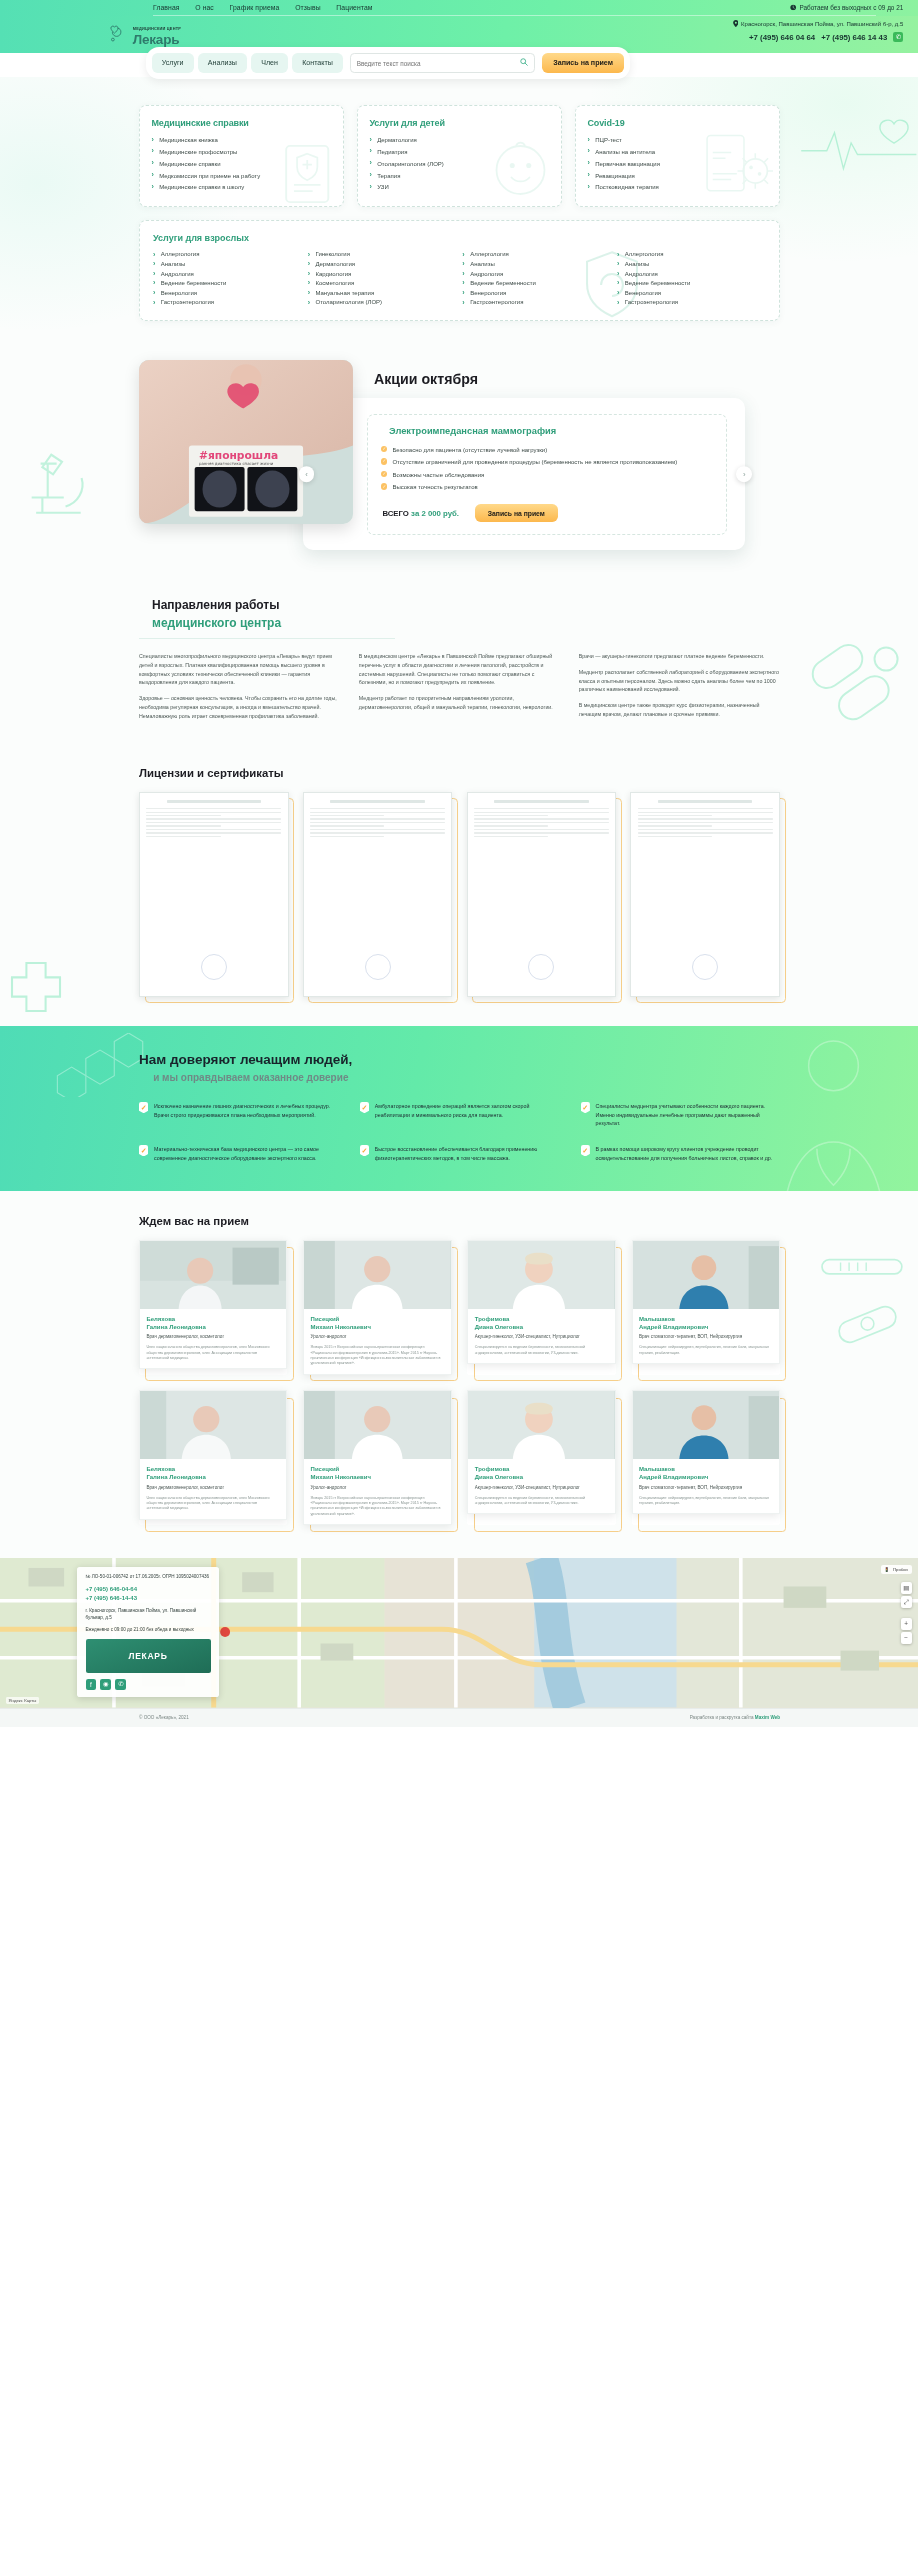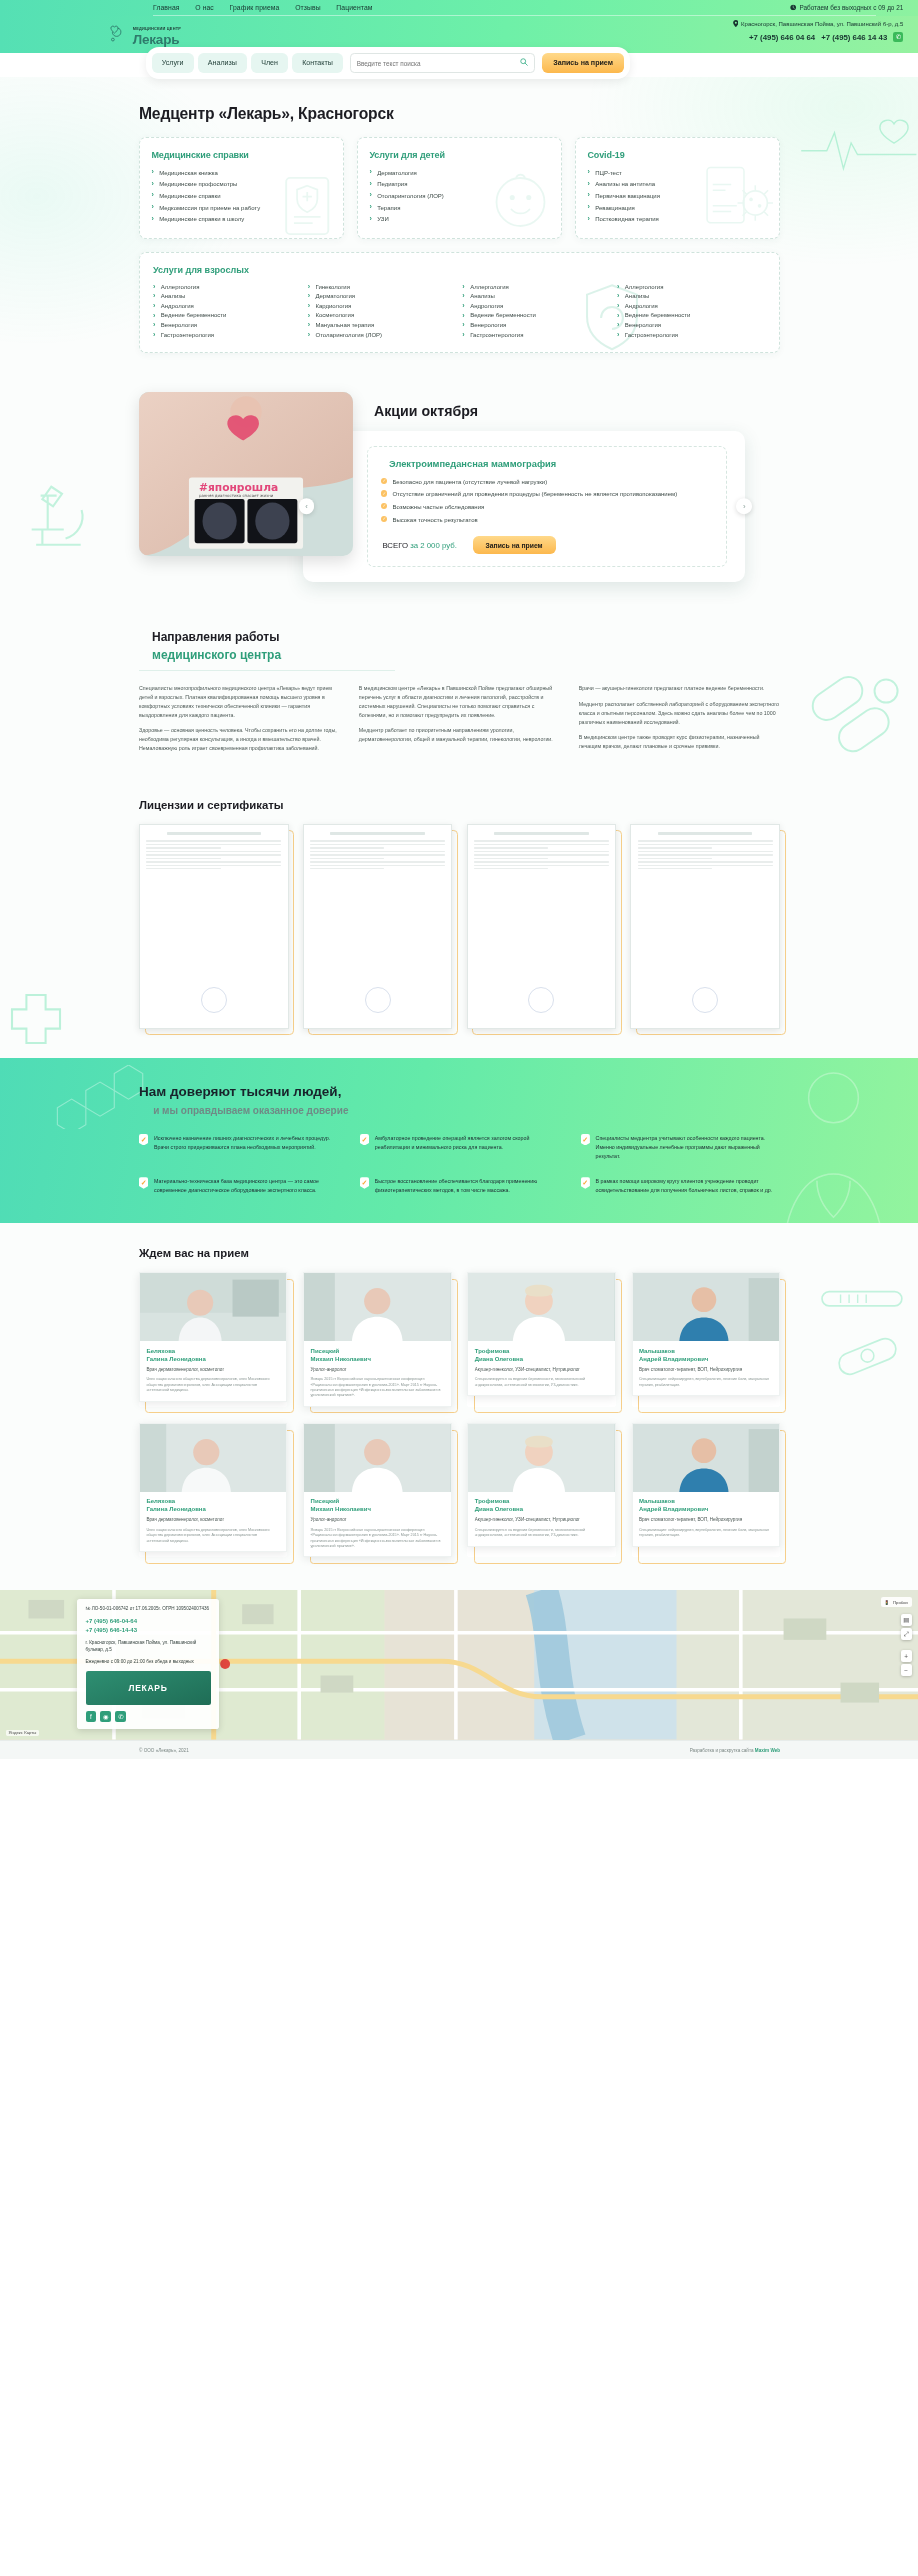--- a/index.html
+++ b/index.html
@@ -150,21 +150,21 @@
   .promo-inner ul { list-style: none; }
   .promo-inner li {
     font-size: 6px; color: #3d4a47; padding: 2.1px 0 2.1px 11.4px; position: relative; line-height:1.4;
   }
   .promo-inner li::before {
     content: "✓"; position: absolute; left: 0; top: 2.1px;
     width: 6.4px; height: 6.4px; border-radius: 50%; background: #fcc263;
     color: #fff; font-size: 4.3px; display: flex; align-items: center; justify-content: center;
   }
   .promo-foot { display: flex; align-items: center; gap: 15.7px; margin-top: 10px; padding-left: 1.4px;}
-  .promo-price { font-size: 7.8px; font-weight: 400; color: #1d1d23; }
+  .promo-price { font-size: 7.8px; font-weight: 700; color: #1d1d23; }
   .promo-price em { font-style: normal; color: #2f9e7a; }
   .promo-btn {
     background: linear-gradient(180deg,#ffd98a,#fcb84d); border: none; border-radius: 5.7px;
     padding: 5.7px 13px; font-family: inherit; font-size: 6.8px; font-weight: 700; color: #23201a; cursor: pointer;
   }
   .car-arrow {
     position: absolute; width: 15.7px; height: 15.7px; border-radius: 50%; background: #fff;
     box-shadow: 0 1.4px 5.7px rgba(0,0,0,.14); display: flex; align-items: center; justify-content: center;
     color: #8aa09a; font-size: 7.8px; cursor: pointer; z-index: 6;
   }
@@ -352,21 +352,20 @@
       <button class="btn-appt">Запись на прием</button>
     </div>
   </div>
 
   <section class="hero">
     <svg class="deco" style="right:-7.1px;top:28.5px;width:128px;height:85px;opacity:.5" viewBox="0 0 200 130">
       <path d="M5 70h40l12-28 14 56 12-40 10 18h92" fill="none" stroke="#7fe6b9" stroke-width="2.2"></path>
       <path d="M150 28c6-10 22-6 22 6 0 12-22 24-22 24s-22-12-22-24c0-12 16-16 22-6z" fill="none" stroke="#7fe6b9" stroke-width="2.2"></path>
     </svg>
     <div class="container">
-      <h1 class="page-title">Медцентр «Лекарь», Красногорск</h1>
 
       <div class="cards-3">
 
         <div class="svc-card">
           <h3>Медицинские справки</h3>
           <svg class="card-ghost" width="78" height="78" viewBox="0 0 100 100">
             <rect x="22" y="14" width="54" height="72" rx="5" fill="none" stroke="#9fdcc5" stroke-width="2.4"></rect>
             <path d="M49 24l13 5v12c0 9-6 14-13 17-7-3-13-8-13-17V29z" fill="none" stroke="#9fdcc5" stroke-width="2.2"></path>
             <path d="M49 32v12M43 38h12" stroke="#9fdcc5" stroke-width="2.2"></path>
             <path d="M32 64h34M32 72h24" stroke="#9fdcc5" stroke-width="2.4"></path>
@@ -627,21 +626,21 @@
       </g>
     </svg>
     <svg class="deco" style="right:0;top:0;width:171px;height:199px;opacity:.3" viewBox="0 0 200 240">
       <g fill="none" stroke="#ffffff" stroke-width="1.8">
         <circle cx="100" cy="48" r="30"></circle>
           <path d="M40 240c0-60 26-100 60-100s60 40 60 100"></path>
         <path d="M80 148c0 24 16 40 20 44 4-4 20-20 20-44"></path>
       </g>
     </svg>
     <div class="container">
-      <h2>Нам доверяют тысячи людей,</h2>
+      <h2>Нам доверяют лечащим людей,</h2>
       <h3>и мы оправдываем оказанное доверие</h3>
       <div class="trust-grid">
         <div class="trust-item">
           <span class="trust-check">✓</span>
           <p>Исключено назначение лишних диагностических и лечебных процедур. Врачи строго придерживаются плана необходимых мероприятий.</p>
         </div>
         <div class="trust-item">
           <span class="trust-check">✓</span>
           <p>Амбулаторное проведение операций является залогом скорой реабилитации и минимального риска для пациента.</p>
         </div>

